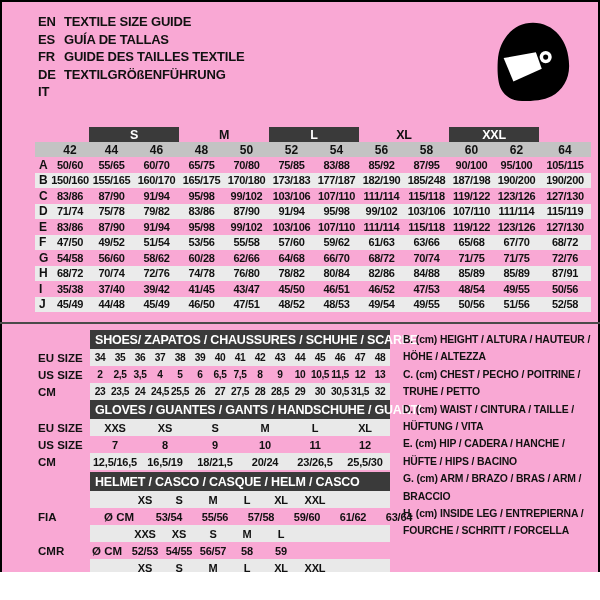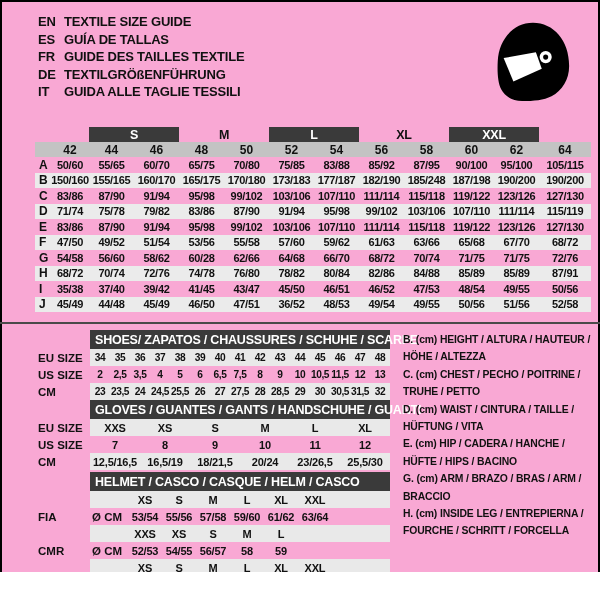--- a/index.html
+++ b/index.html
@@ -69,21 +69,20 @@
       <div class="lang-row">
         <span class="lang-code">FR</span>
         <span class="lang-text">GUIDE DES TAILLES TEXTILE</span>
       </div>
       <div class="lang-row">
         <span class="lang-code">DE</span>
         <span class="lang-text">TEXTILGRÖßENFÜHRUNG</span>
       </div>
       <div class="lang-row">
         <span class="lang-code">IT</span>
-        <span class="lang-text">GUIDA ALLE TAGLIE TESSILI</span>
       </div>
     </div>
 
   <svg class="helmet-ico" viewBox="0 0 90 90" aria-hidden="true">
     <path d="M47,6 C26,6 12,24 11,45 C10.4,56 11,67 14.5,74 C18,81 26,86 36,86 C48,86 58,85 66,81 C77,75 84,64 84,50 C84,24 68,6 47,6 Z" fill="#000"></path>
     <path d="M17,42 L50,36 L56,53 L27,66 Z" fill="#fff"></path>
     <circle cx="60" cy="41" r="6.2" fill="#fff"></circle>
     <circle cx="60" cy="41" r="2.6" fill="#000"></circle>
   </svg>
 
@@ -224,21 +223,21 @@
       <div class="cell">47/53</div>
       <div class="cell">48/54</div>
       <div class="cell">49/55</div>
       <div class="cell">50/56</div>
       <div class="cell rowlab alt">J</div>
       <div class="cell alt">45/49</div>
       <div class="cell alt">44/48</div>
       <div class="cell alt">45/49</div>
       <div class="cell alt">46/50</div>
       <div class="cell alt">47/51</div>
-      <div class="cell alt">36/52</div>
+      <div class="cell alt">48/52</div>
       <div class="cell alt">48/53</div>
       <div class="cell alt">49/54</div>
       <div class="cell alt">49/55</div>
       <div class="cell alt">50/56</div>
       <div class="cell alt">51/56</div>
       <div class="cell alt">52/58</div>
     </div>
 
   <div class="divider"></div>
 
@@ -343,21 +342,21 @@
       <div class="sub-row grayband" style="grid-template-columns: 55px 38px repeat(6, 34px);">
         <div class="sub-lab"></div>
         <div class="sub-unit"></div>
         <div class="sub-cell">XS</div>
         <div class="sub-cell">S</div>
         <div class="sub-cell">M</div>
         <div class="sub-cell">L</div>
         <div class="sub-cell">XL</div>
         <div class="sub-cell">XXL</div>
       </div>
-      <div class="sub-row" style="grid-template-columns: 55px 38px repeat(6, 34px);">
+      <div class="sub-row" style="grid-template-columns: 55px 38px repeat(6, 34px); gap: 12px;">
         <div class="sub-lab">FIA</div>
         <div class="sub-unit">Ø CM</div>
         <div class="sub-cell">53/54</div>
         <div class="sub-cell">55/56</div>
         <div class="sub-cell">57/58</div>
         <div class="sub-cell">59/60</div>
         <div class="sub-cell">61/62</div>
         <div class="sub-cell">63/64</div>
       </div>
       <div class="sub-row grayband" style="grid-template-columns: 55px 38px repeat(6, 34px);">

